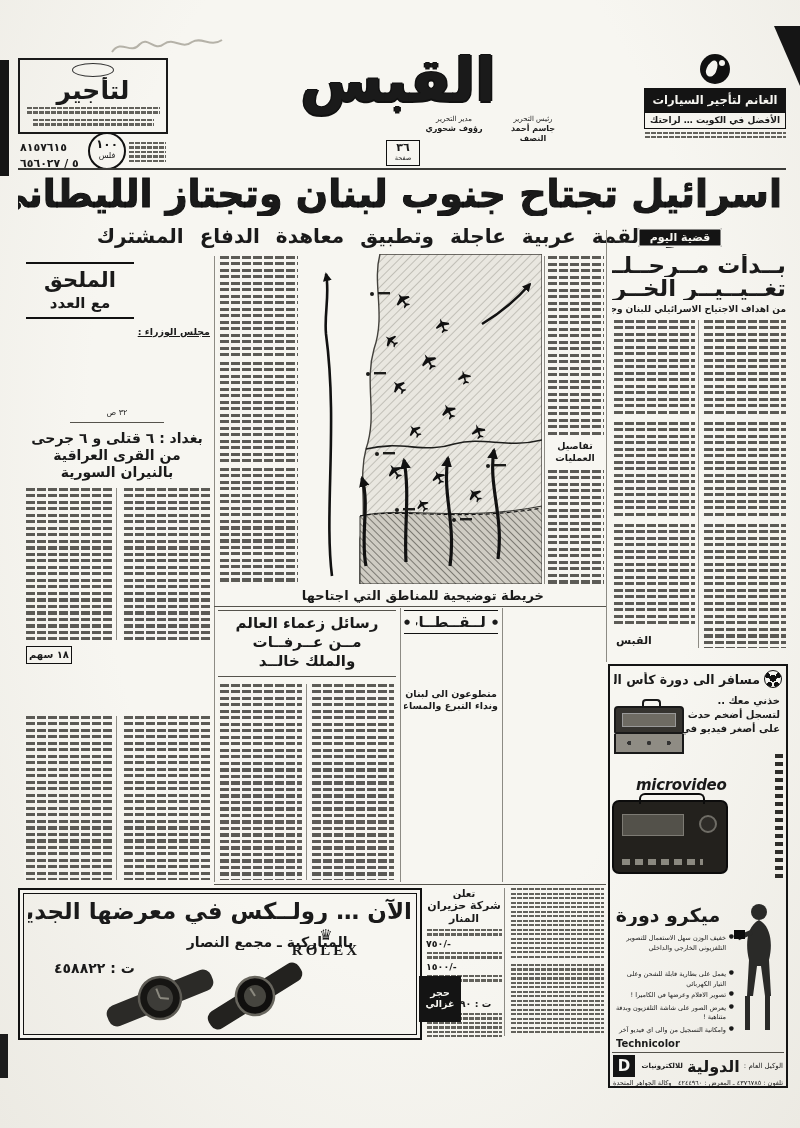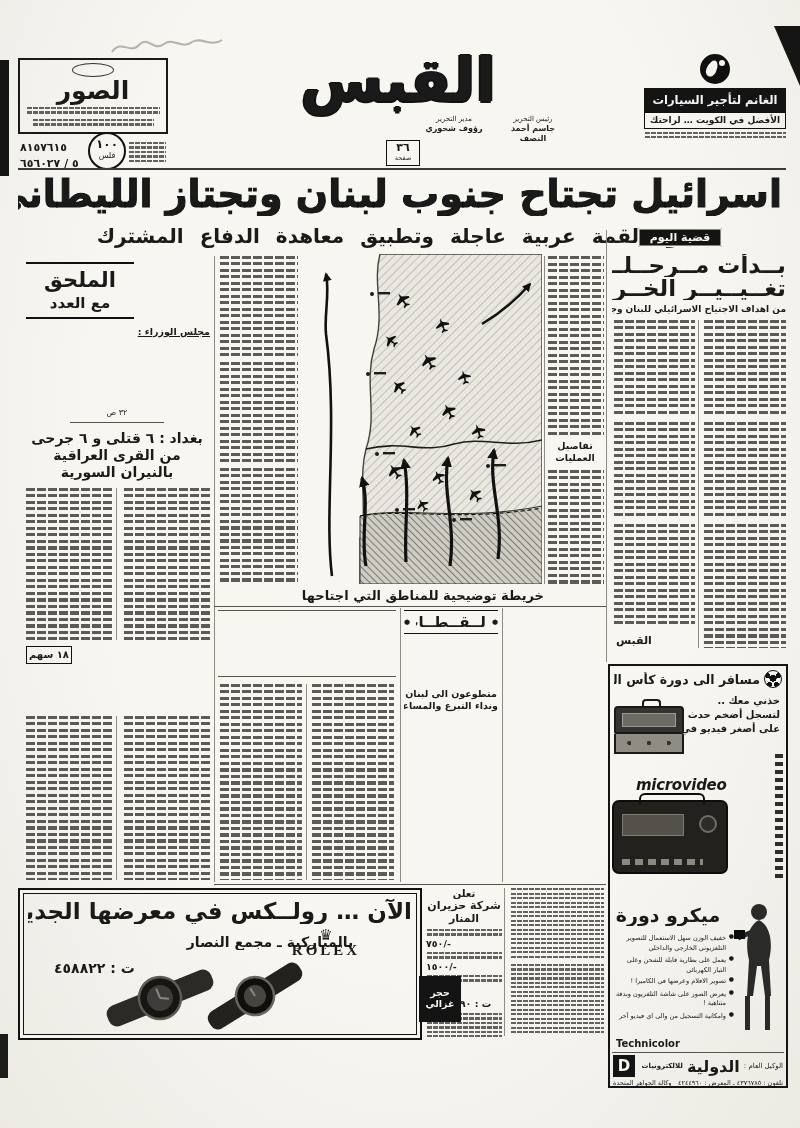--- a/index.html
+++ b/index.html
@@ -67,21 +67,21 @@
 
   <div class="abs" style="left:0;top:60px;width:9px;height:116px;background:#151515"></div>
   <div class="abs" style="right:0;top:26px;width:26px;height:60px;background:#151515;clip-path:polygon(100% 0,0 0,100% 100%)"></div>
   <div class="abs" style="left:0;top:1034px;width:8px;height:44px;background:#1c1c1c"></div>
   <svg class="abs" style="left:110px;top:34px" width="120" height="26" viewBox="0 0 120 26">
     <path d="M2,18 C12,4 20,22 30,10 C38,2 44,18 54,10 C64,3 72,16 82,8 C92,2 100,14 112,6" stroke="#b5b2a8" fill="none" stroke-width="2"></path>
   </svg>
 
   <div class="abs" style="left:18px;top:58px;width:150px;height:76px;border:2px solid #1a1a1a;padding:3px 4px">
     <div style="margin:0 auto;width:42px;height:14px;border:1px solid #333;border-radius:50%"></div>
-    <div class="c b nw" style="font-size:25px;line-height:28px;letter-spacing:2px">الصور</div>
+    <div class="c b nw" style="font-size:25px;line-height:28px;letter-spacing:2px">لتأجير</div>
     <div class="tl fine" style="height:9px;margin:2px 2px 0"></div>
     <div class="tl fine" style="height:8px;margin:3px 8px 0"></div>
   </div>
   <div class="abs ltr l b" style="left:20px;top:140px;width:66px;font-size:11px;line-height:16px">
     <div>٨١٥٧٦١٥</div>
     <div>٥ / ٦٥٦٠٢٧</div>
   </div>
   <div class="abs tl fine" style="left:128px;top:142px;width:38px;height:22px"></div>
 
   <div class="abs c" style="left:88px;top:132px;width:38px;height:38px;border:2px solid #111;border-radius:50%;padding-top:4px">
@@ -224,20 +224,25 @@
   <div class="abs vrule" style="left:698px;top:320px;height:328px"></div>
   <div class="abs tl" style="left:612px;top:320px;width:83px;height:96px"></div>
   <div class="abs tl" style="left:612px;top:422px;width:83px;height:96px"></div>
   <div class="abs tl" style="left:612px;top:524px;width:83px;height:100px"></div>
   <div class="abs xb" style="left:616px;top:634px;font-size:11px">القبس</div>
 
   <div class="abs hrule" style="left:214px;top:606px;width:392px"></div>
   <div class="abs hrule" style="left:214px;top:884px;width:392px"></div>
 
   <div class="abs hrule" style="left:218px;top:610px;width:178px"></div>
+  <div class="abs c xb" style="left:218px;top:614px;width:178px;font-size:15px;line-height:19px">
+    <div class="nw">رسائل زعماء العالم</div>
+    <div class="nw">مــن عــرفــات</div>
+    <div class="nw">والملك خالــد</div>
+  </div>
   <div class="abs hrule" style="left:218px;top:676px;width:178px"></div>
   <div class="abs tl" style="left:218px;top:684px;width:84px;height:196px"></div>
   <div class="abs vrule" style="left:306px;top:684px;height:196px"></div>
   <div class="abs tl" style="left:310px;top:684px;width:84px;height:196px"></div>
 
   <div class="abs vrule" style="left:400px;top:608px;height:274px"></div>
   <div class="abs vrule" style="left:502px;top:608px;height:274px"></div>
 
   <div class="abs" style="left:404px;top:610px;width:94px;height:24px;border-top:1.5px solid #111;border-bottom:1.5px solid #111;display:flex;align-items:center;justify-content:center;gap:6px">
     <span style="font-size:7px">●</span>
@@ -328,21 +333,21 @@
     <div class="abs c xb nw" style="left:2px;top:238px;width:112px;font-size:19px">ميكرو دورة</div>
     <svg class="abs" style="right:2px;top:234px" width="52" height="138" viewBox="0 0 52 138">
       <circle cx="27" cy="12" r="8" fill="#2a2a28"></circle>
       <path d="M27,20 C15,26 13,44 17,60 L15,96 L21,96 L25,66 L29,66 L33,96 L39,96 L37,60 C41,44 39,26 27,20 Z" fill="#2a2a28"></path>
       <rect x="13" y="96" width="5" height="34" fill="#2a2a28"></rect>
       <rect x="33" y="96" width="5" height="34" fill="#2a2a28"></rect>
       <path d="M20,32 L6,38" stroke="#2a2a28" stroke-width="5"></path>
       <rect x="2" y="30" width="11" height="9" fill="#0c0c0c"></rect>
     </svg>
     <div class="abs" style="left:2px;top:268px;width:122px;font-size:6.5px;line-height:9.5px">
-      <div class="bit" style="margin-bottom:3px;padding-right:8px"><span class="dot" style="font-size:6px">●</span><span>خفيف الوزن سهل الاستعمال للتصوير التلفزيوني الخارجي والداخلي</span></div>
+      <div class="bit" style="margin-bottom:17px;padding-right:8px"><span class="dot" style="font-size:6px">●</span><span>خفيف الوزن سهل الاستعمال للتصوير التلفزيوني الخارجي والداخلي</span></div>
       <div class="bit" style="margin-bottom:2px;padding-right:8px"><span class="dot" style="font-size:6px">●</span><span>يعمل على بطارية قابلة للشحن وعلى التيار الكهربائي</span></div>
       <div class="bit" style="margin-bottom:3px;padding-right:8px"><span class="dot" style="font-size:6px">●</span><span>تصوير الافلام وعرضها في الكاميرا !</span></div>
       <div class="bit" style="margin-bottom:3px;padding-right:8px"><span class="dot" style="font-size:6px">●</span><span>يعرض الصور على شاشة التلفزيون وبدقة متناهية !</span></div>
       <div class="bit" style="padding-right:8px"><span class="dot" style="font-size:6px">●</span><span>وامكانية التسجيل من والى اي فيديو آخر</span></div>
     </div>
     <div class="abs ltr l b nw" style="left:6px;top:372px;width:90px;font-size:10px">Technicolor</div>
     <div class="abs hrule" style="left:2px;right:2px;top:386px"></div>
     <div class="abs" style="left:3px;right:3px;top:389px">
       <div style="display:flex;align-items:center;gap:4px">
         <span style="font-size:7px">الوكيل العام :</span>

